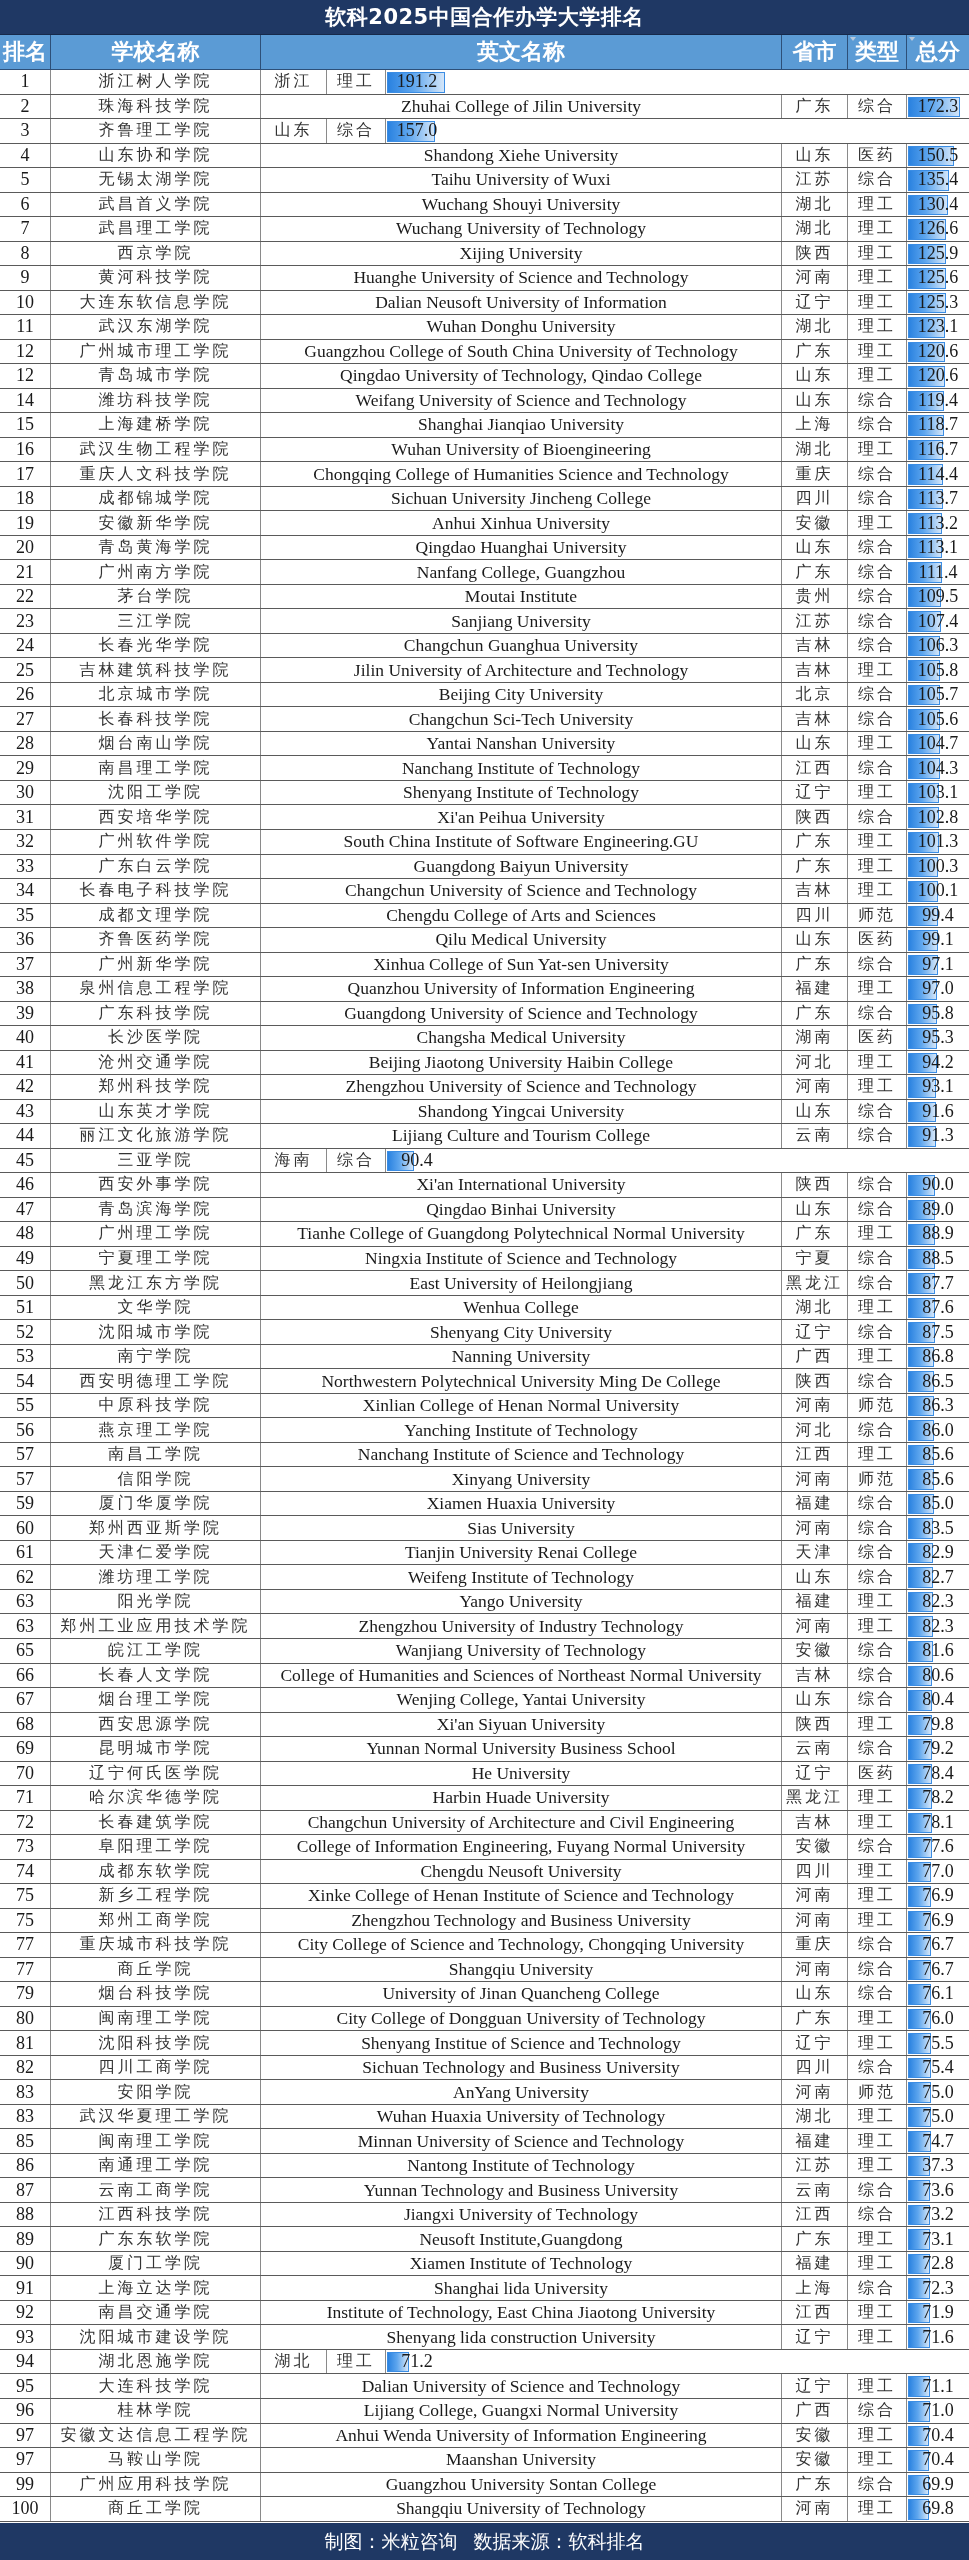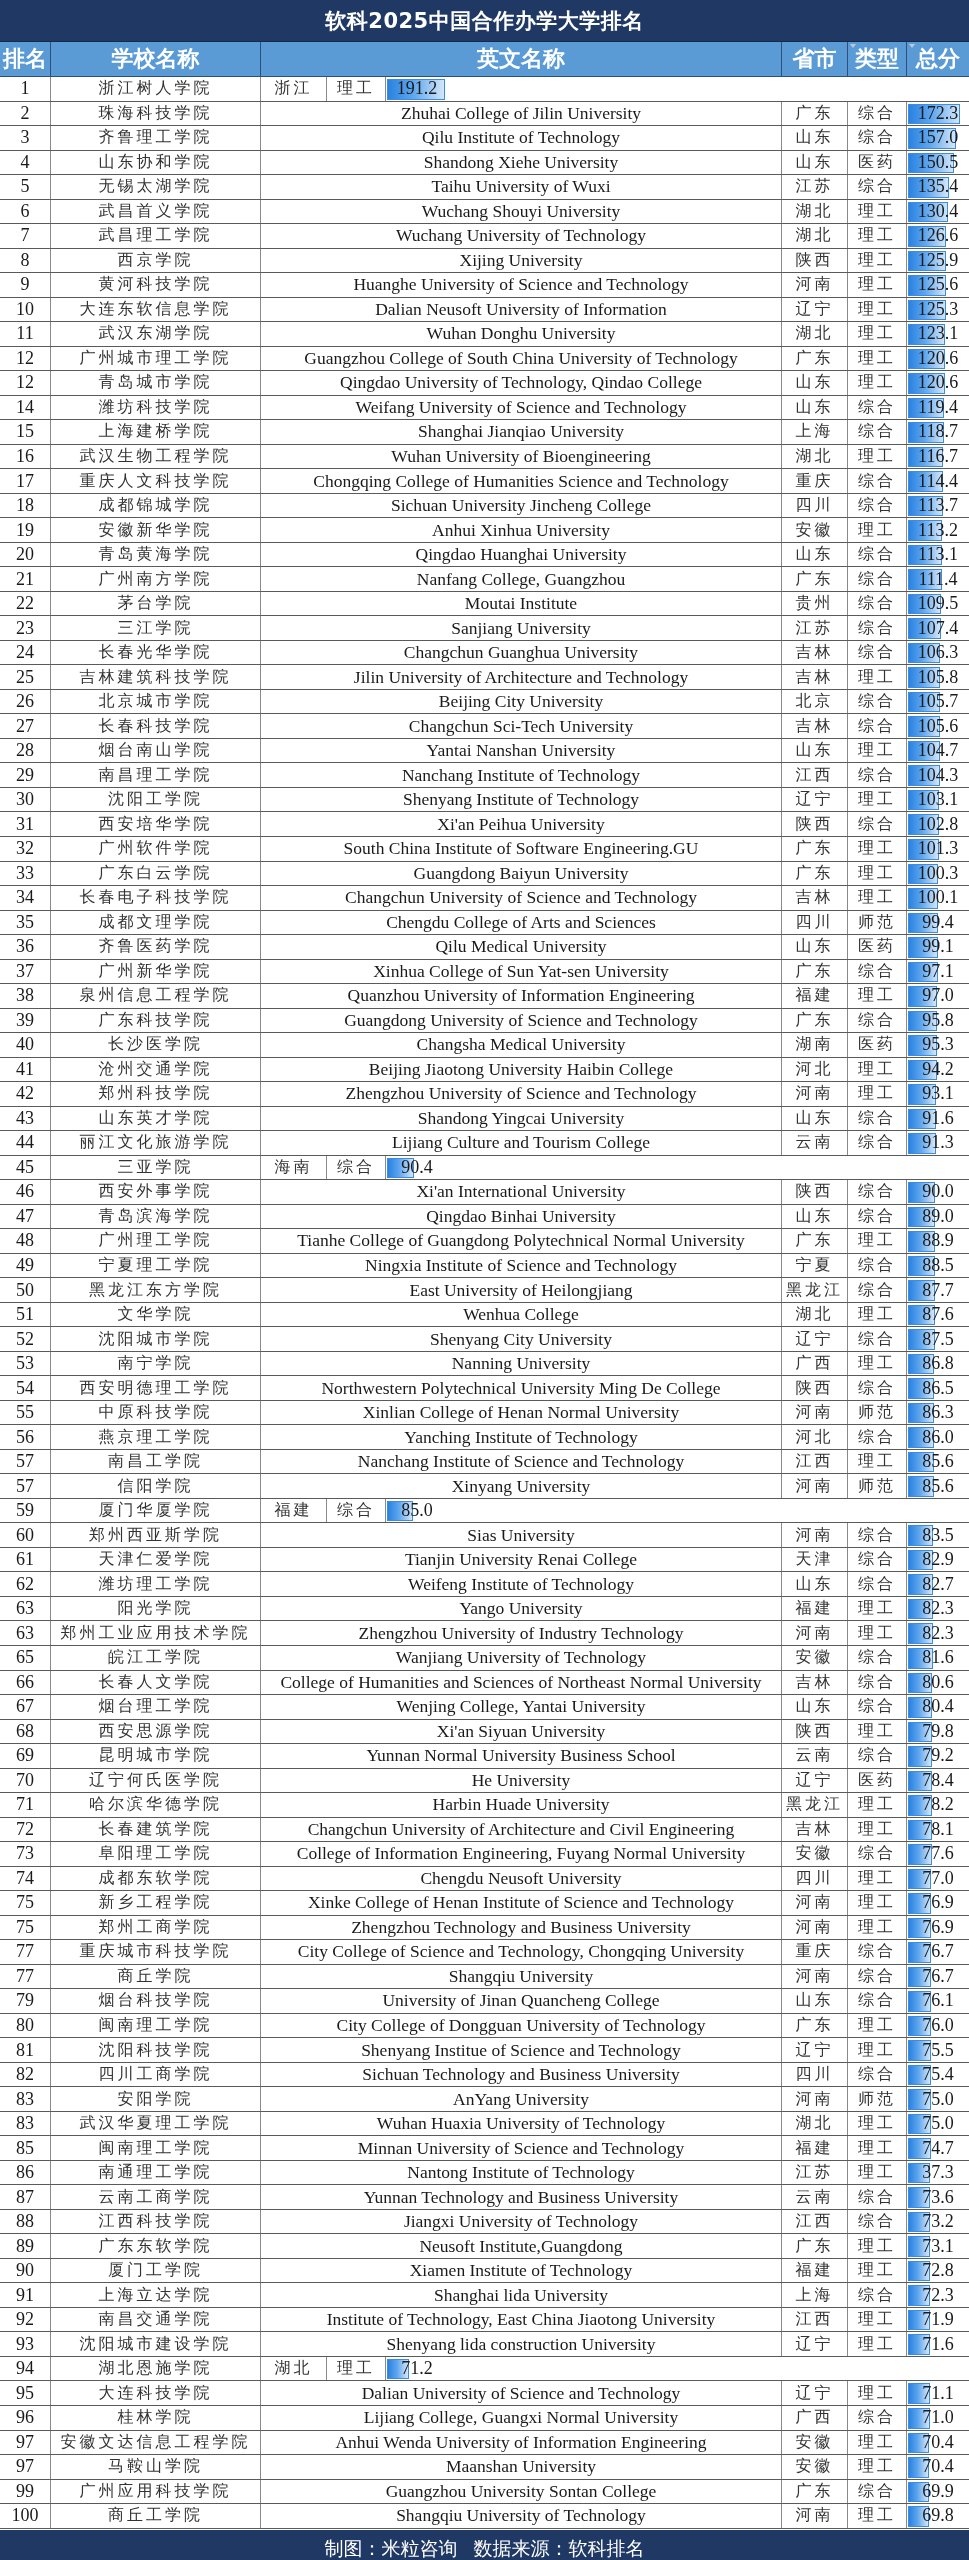--- a/index.html
+++ b/index.html
@@ -1,20 +1,20 @@
 <!DOCTYPE html>
 <html><head>
 <meta charset="utf-8">
 <style>
   * { box-sizing: border-box; margin: 0; padding: 0; }
   html, body { width: 969px; height: 2560px; background: #ffffff; overflow: hidden; }
   body { font-family: "Liberation Serif", "DejaVu Serif", serif; color: #1a1a1a; }
 
   .title-bar {
-    height: 42px; background: #1f3864; color: #ffffff;
+    height: 35px; background: #1f3864; color: #ffffff;
     display: flex; align-items: center; justify-content: center;
     font-family: "DejaVu Sans", "Liberation Sans", sans-serif;
     font-weight: bold; font-size: 21px; letter-spacing: 0.5px;
     border-bottom: 1px solid #16294a;
   }
 
   .header-row {
     height: 35px; background: #5b9bd5; color: #ffffff;
     display: flex;
     font-family: "DejaVu Sans", "Liberation Sans", sans-serif;
@@ -101,21 +101,20 @@
       <div class="cell c-prov">广东</div>
       <div class="cell c-type">综合</div>
       <div class="cell c-score">
         <span class="score-bar" style="width: 52.3px;"></span>
         <span class="score-text">172.3</span>
       </div>
     </div>
     <div class="data-row">
       <div class="cell c-rank">3</div>
       <div class="cell c-cn">齐鲁理工学院</div>
-      <div class="cell c-en">Qilu Institute of Technology</div>
       <div class="cell c-prov">山东</div>
       <div class="cell c-type">综合</div>
       <div class="cell c-score">
         <span class="score-bar" style="width: 47.6px;"></span>
         <span class="score-text">157.0</span>
       </div>
     </div>
     <div class="data-row">
       <div class="cell c-rank">4</div>
       <div class="cell c-cn">山东协和学院</div>
@@ -716,20 +715,21 @@
       <div class="cell c-prov">河南</div>
       <div class="cell c-type">师范</div>
       <div class="cell c-score">
         <span class="score-bar" style="width: 26px;"></span>
         <span class="score-text">85.6</span>
       </div>
     </div>
     <div class="data-row">
       <div class="cell c-rank">59</div>
       <div class="cell c-cn">厦门华厦学院</div>
+      <div class="cell c-en">Xiamen Huaxia University</div>
       <div class="cell c-prov">福建</div>
       <div class="cell c-type">综合</div>
       <div class="cell c-score">
         <span class="score-bar" style="width: 25.8px;"></span>
         <span class="score-text">85.0</span>
       </div>
     </div>
     <div class="data-row">
       <div class="cell c-rank">60</div>
       <div class="cell c-cn">郑州西亚斯学院</div>

